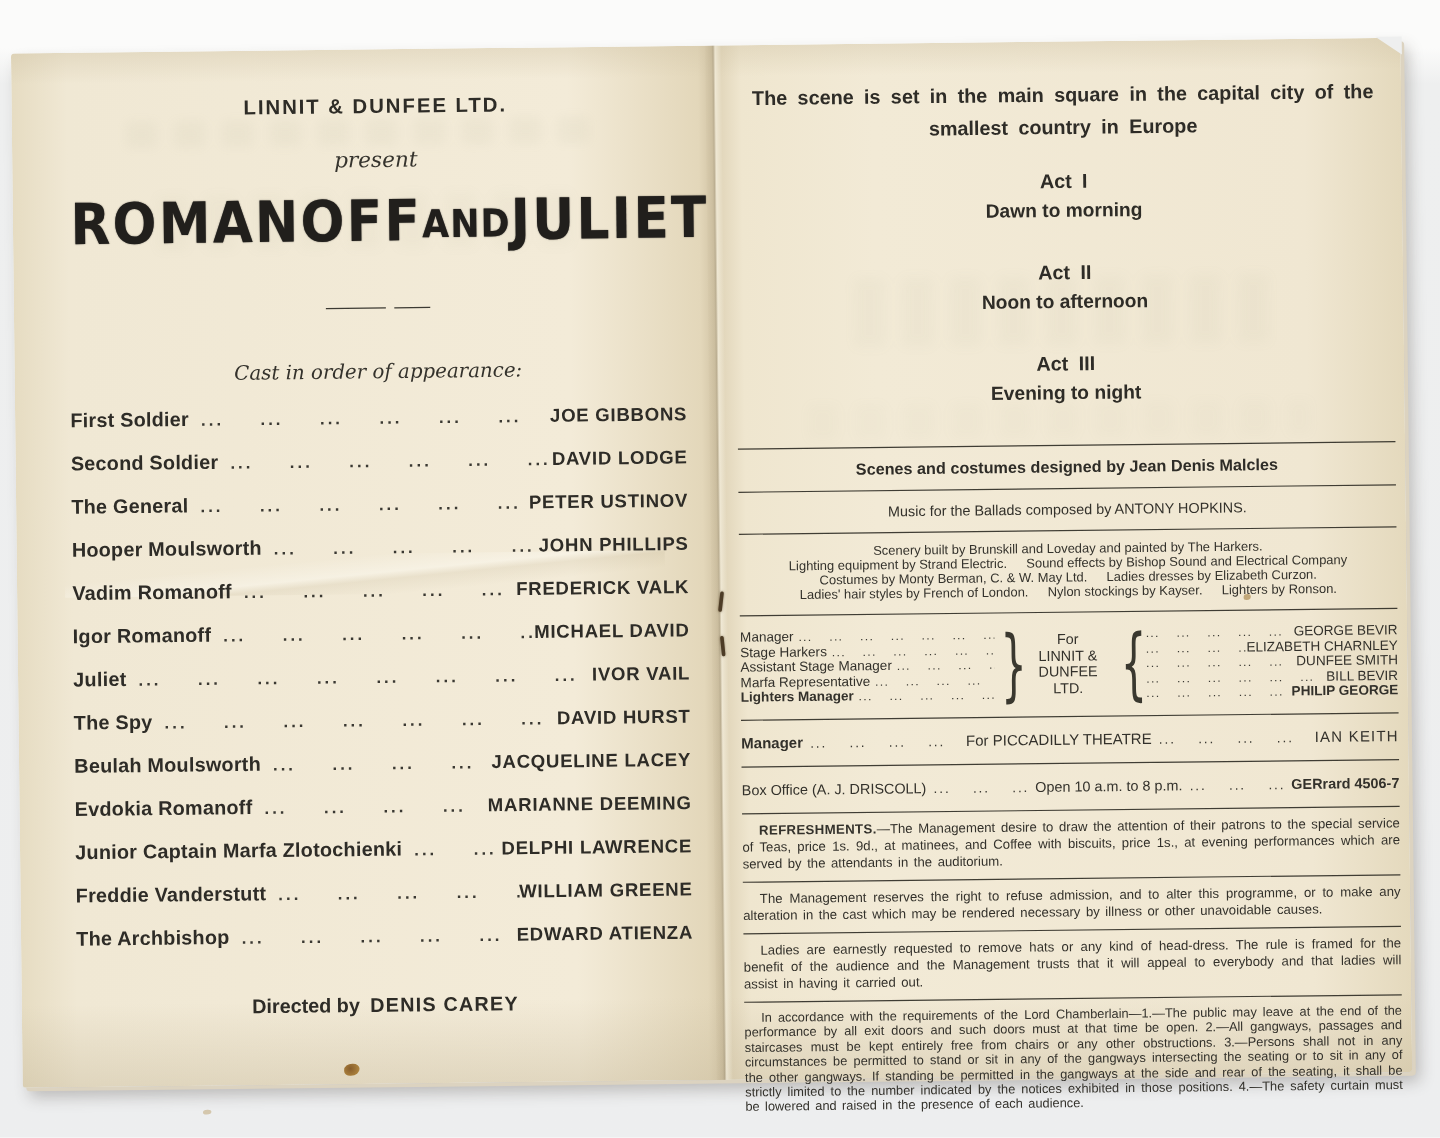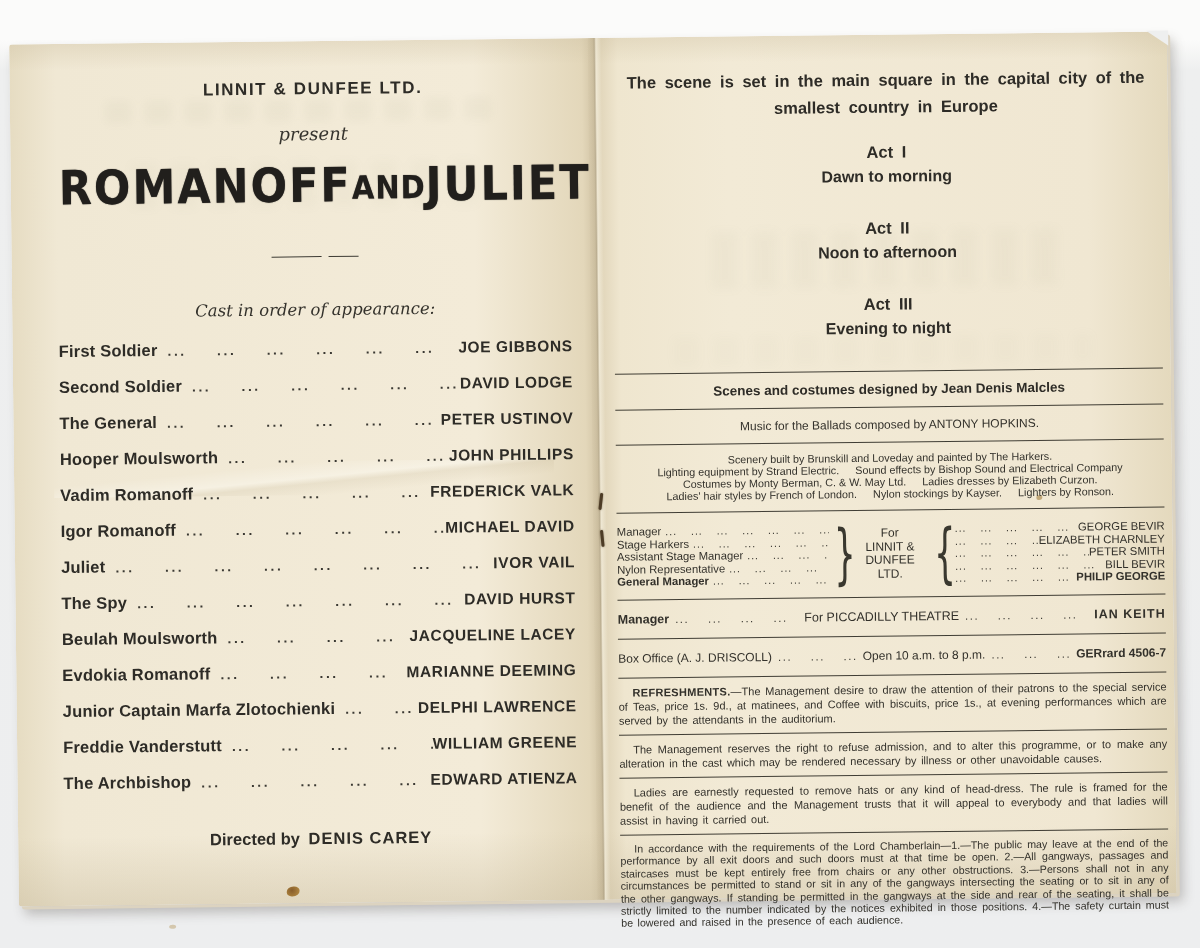--- a/index.html
+++ b/index.html
@@ -94,21 +94,21 @@
   .staff-title,.staff-name{white-space:nowrap;}
   .staff-name{text-align:right;}
   .staff-row.bold .staff-title,.staff-row.bold .staff-name{font-weight:700;}
   .brace{font-family:"DejaVu Sans",sans-serif;font-size:62px;line-height:60px;font-weight:400;
     color:#3a382f;transform:scale(.55,1.06);width:22px;text-align:center;align-self:center;}
   .staff-center{flex:1;text-align:center;font-size:12px;line-height:13.5px;
     display:flex;flex-direction:column;justify-content:center;color:#33312b;}
   .mgr-row{display:flex;align-items:baseline;font-size:12.5px;padding:5px 0;color:#33312b;}
   .mgr-title{font-weight:700;white-space:nowrap;}
   .mgr-for{white-space:nowrap;}
-  .mgr-name{font-weight:700;white-space:nowrap;letter-spacing:1px;}
+  .mgr-name{font-weight:400;white-space:nowrap;letter-spacing:1px;}
   .box-row{font-size:12px;}
   .box-label{white-space:nowrap;}
   .box-hours{white-space:nowrap;}
   .box-phone{font-weight:700;white-space:nowrap;}
   .notice{margin:4px 0;font-size:11px;line-height:14px;text-align:justify;
     text-indent:14px;color:#33312b;word-spacing:1.5px;}
   .notice-lead{font-weight:700;letter-spacing:.3px;}
   .notice.chamberlain{font-size:10.7px;line-height:12.4px;}
 </style>
 </head>
@@ -252,25 +252,25 @@
           </div>
           <div class="staff-row">
             <span class="staff-title">Stage Harkers</span>
             <span class="dots tiny">... ... ... ... ... ... ... ... ... ... ... ... ... ... </span>
           </div>
           <div class="staff-row">
             <span class="staff-title">Assistant Stage Manager</span>
             <span class="dots tiny">... ... ... ... ... ... ... ... ... ... ... ... ... ... </span>
           </div>
           <div class="staff-row">
-            <span class="staff-title">Nylon Representative</span>
+            <span class="staff-title">Marfa Representative</span>
             <span class="dots tiny">... ... ... ... ... ... ... ... ... ... ... ... ... ... </span>
           </div>
           <div class="staff-row bold">
-            <span class="staff-title">General Manager</span>
+            <span class="staff-title">Lighters Manager</span>
             <span class="dots tiny">... ... ... ... ... ... ... ... ... ... ... ... ... ... </span>
           </div>
         </div>
       <div class="brace">}</div>
       <div class="staff-center">
         <div>For</div>
         <div>LINNIT &amp; DUNFEE</div>
         <div>LTD.</div>
       </div>
       <div class="brace">{</div>
@@ -278,21 +278,21 @@
           <div class="staff-row">
             <span class="dots tiny">... ... ... ... ... ... ... ... ... ... ... ... ... ... </span>
             <span class="staff-name">GEORGE BEVIR</span>
           </div>
           <div class="staff-row">
             <span class="dots tiny">... ... ... ... ... ... ... ... ... ... ... ... ... ... </span>
             <span class="staff-name">ELIZABETH CHARNLEY</span>
           </div>
           <div class="staff-row">
             <span class="dots tiny">... ... ... ... ... ... ... ... ... ... ... ... ... ... </span>
-            <span class="staff-name">PETER SMITH</span>
+            <span class="staff-name">DUNFEE SMITH</span>
           </div>
           <div class="staff-row">
             <span class="dots tiny">... ... ... ... ... ... ... ... ... ... ... ... ... ... </span>
             <span class="staff-name">BILL BEVIR</span>
           </div>
           <div class="staff-row bold">
             <span class="dots tiny">... ... ... ... ... ... ... ... ... ... ... ... ... ... </span>
             <span class="staff-name">PHILIP GEORGE</span>
           </div>
         </div>

